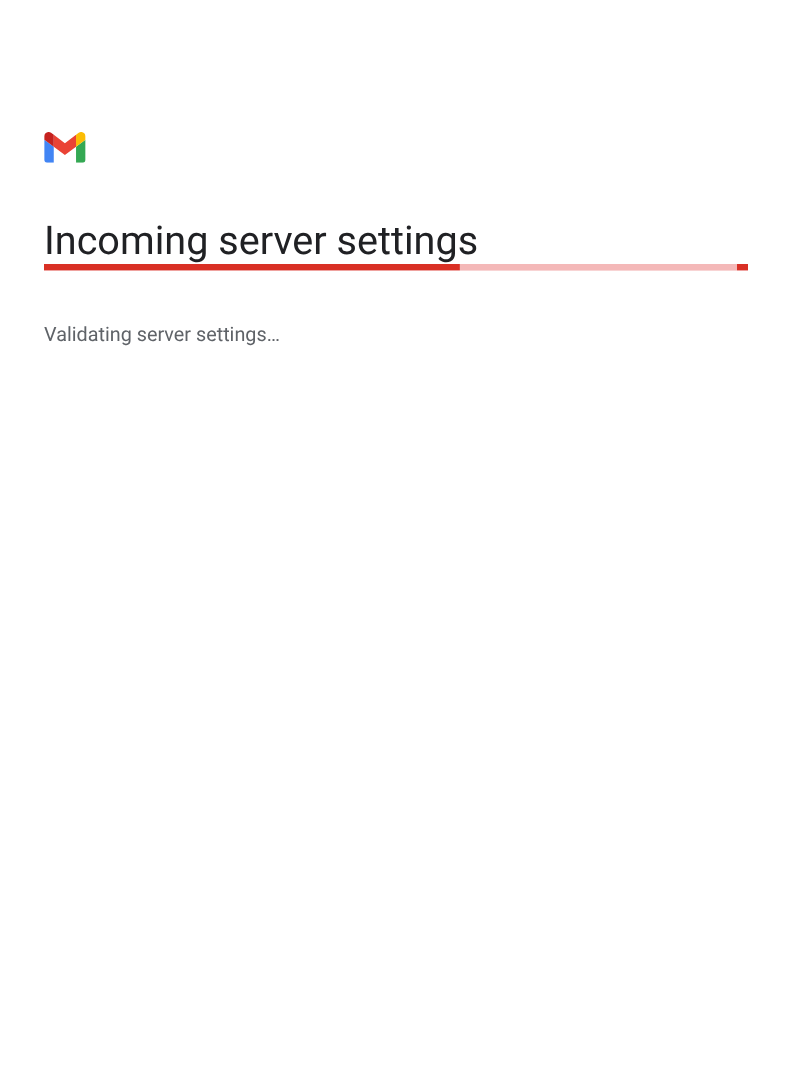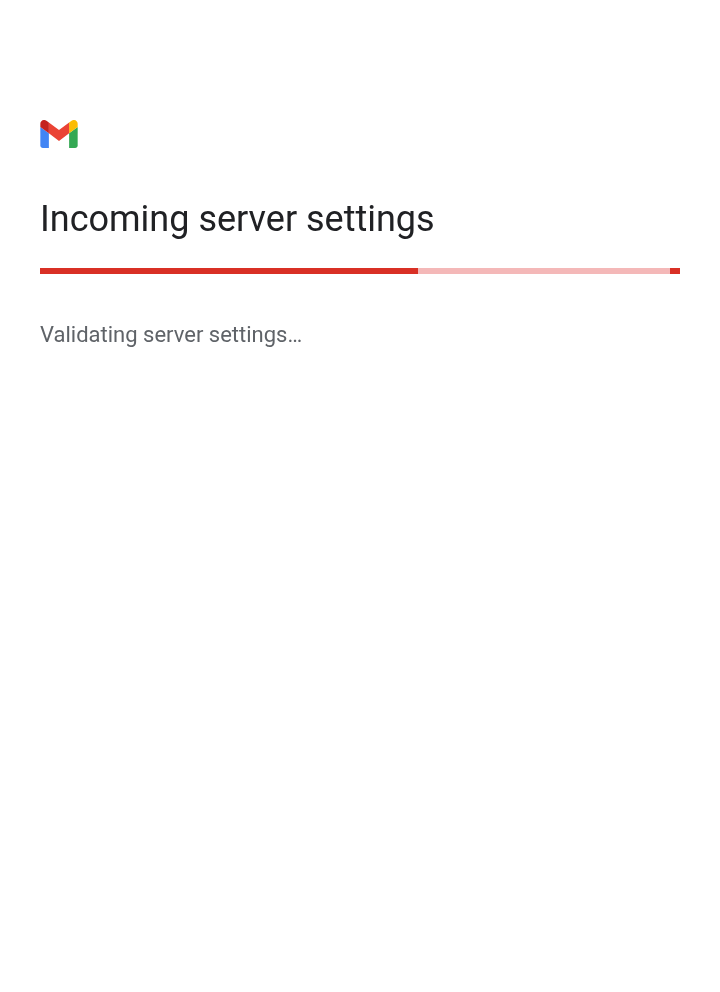--- a/index.html
+++ b/index.html
@@ -20,21 +20,20 @@
     }
     .gmail-logo {
       width: 38px;
       height: 28px;
       display: block;
     }
     .page-title {
       font-size: 36px;
       font-weight: 400;
       color: #202124;
-      margin-bottom: 28px;
     }
     .progress-bar {
       width: 100%;
       height: 6px;
       background: #f4b8b8;
       position: relative;
       overflow: hidden;
       margin-bottom: 48px;
     }
     .progress-fill {
@@ -47,21 +46,21 @@
     }
     .progress-end {
       position: absolute;
       right: 0;
       top: 0;
       height: 100%;
       width: 10px;
       background: #d93025;
     }
     .status-text {
-      font-size: 22px;
+      font-size: 18px;
       font-weight: 400;
       color: #5f6368;
     }
   </style>
 </head>
 <body>
 
 <div class="logo-container">
   <svg class="gmail-logo" viewBox="0 0 52 39" xmlns="http://www.w3.org/2000/svg">
     <path d="M3.5 39h8.4V18.6L0 9.7v25.8C0 37.4 1.6 39 3.5 39z" fill="#4285F4"></path>

